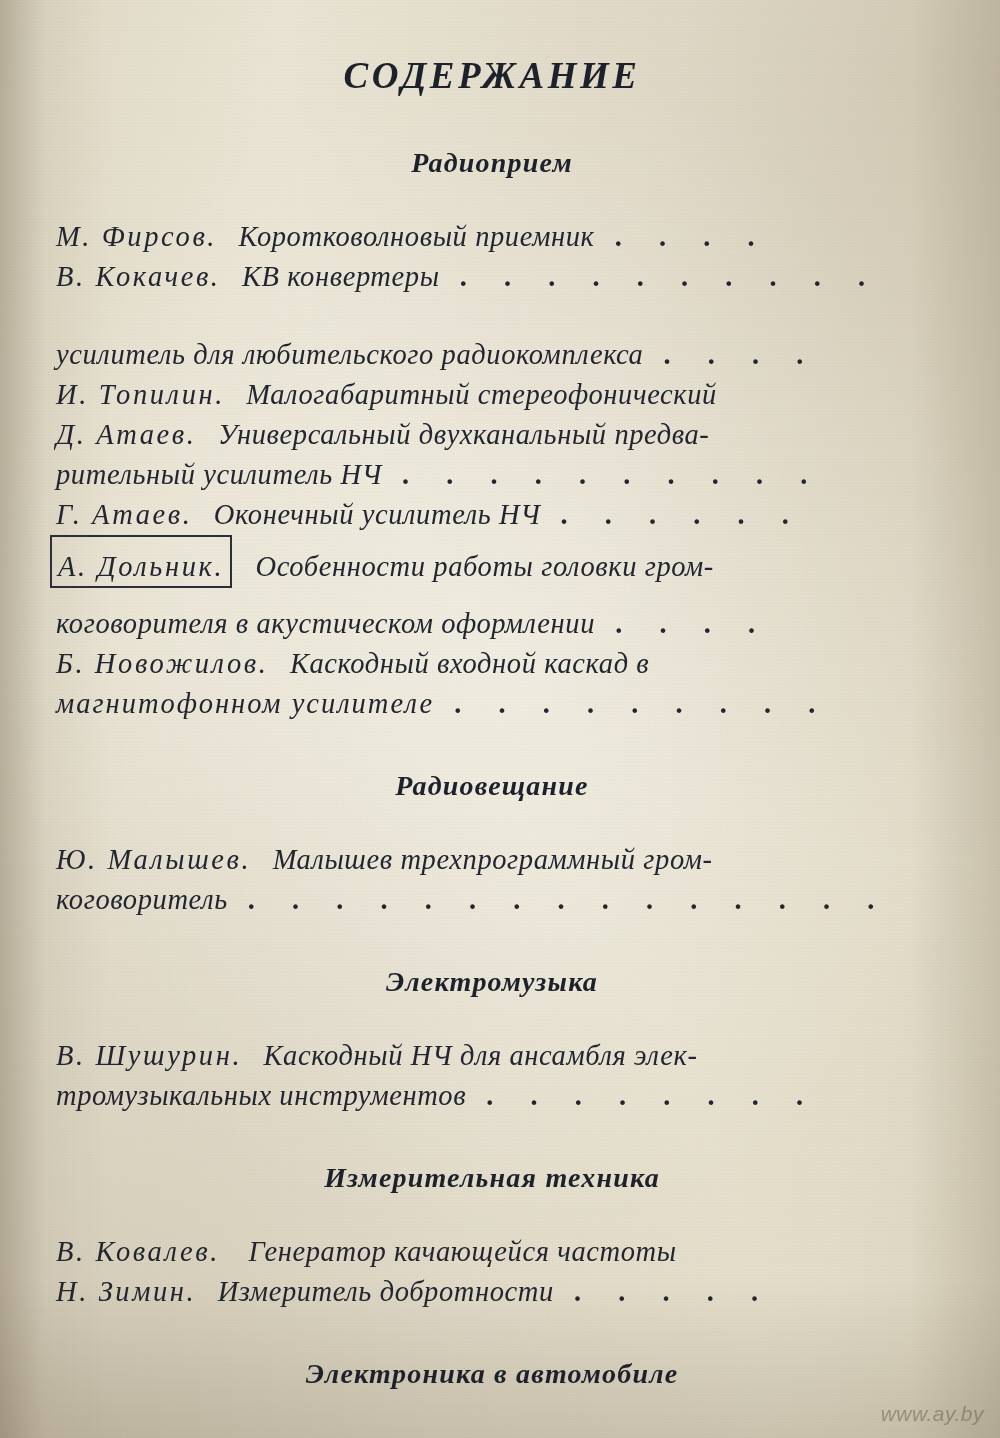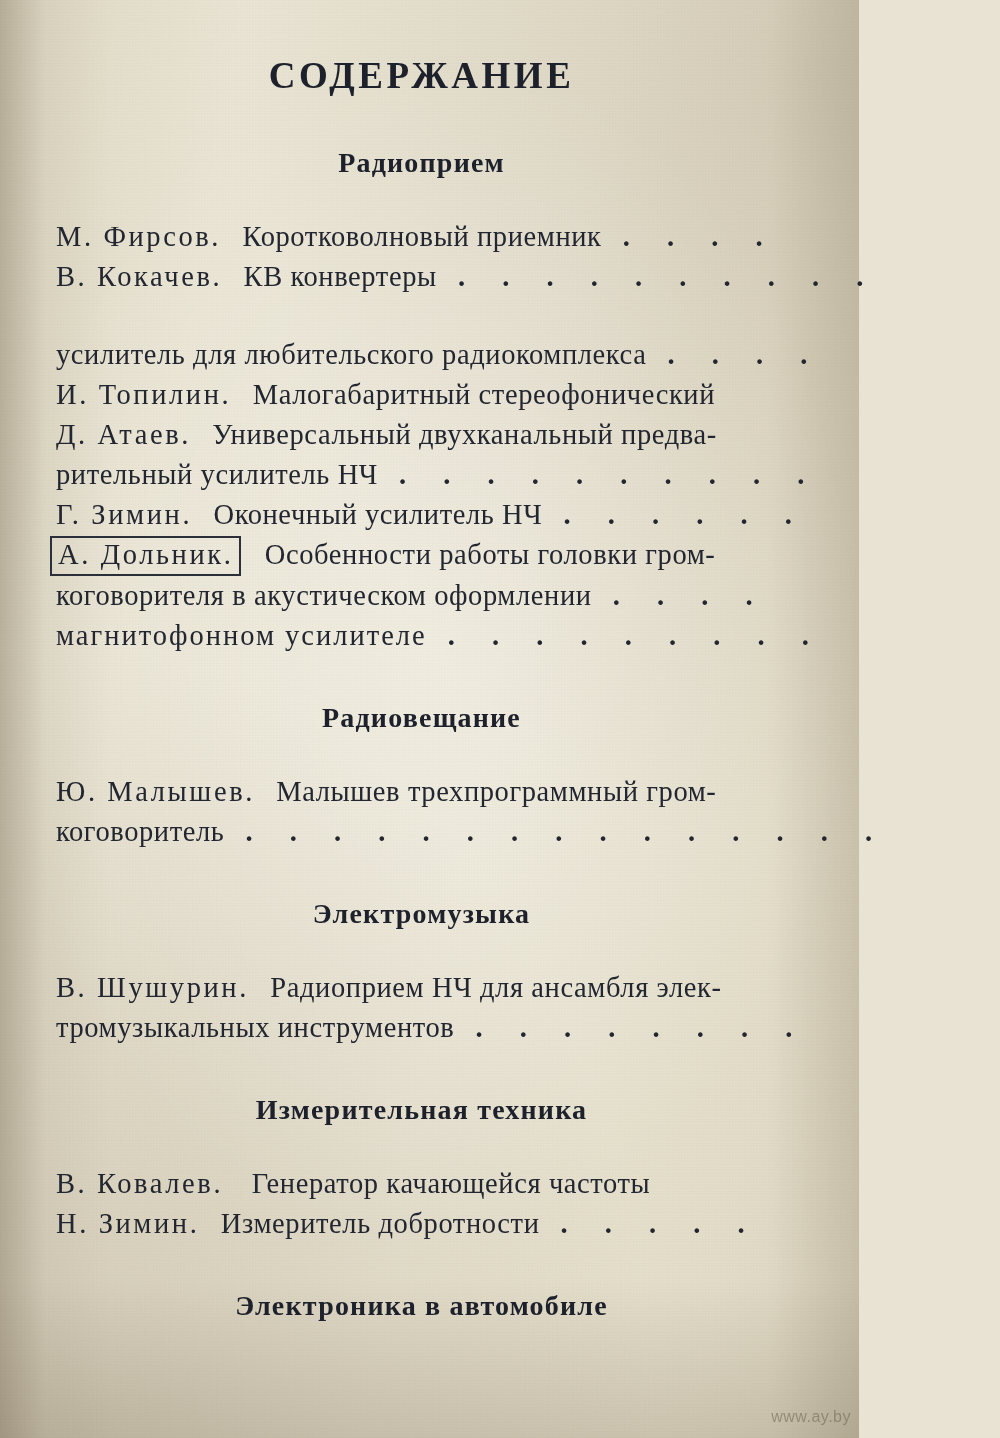--- a/index.html
+++ b/index.html
@@ -10,28 +10,29 @@
     width: 1000px;
     height: 1438px;
     overflow: hidden;
     background: #e8e3d2;
     font-family: "Liberation Serif", "DejaVu Serif", serif;
     color: #20242e;
   }
   
   #page {
     position: relative;
-    width: 859px;
+    width: 1000px;
     height: 1438px;
     background:
       radial-gradient(ellipse 85% 70% at 50% 45%, rgba(255,255,255,0.30) 0%, rgba(255,255,255,0.0) 60%),
       radial-gradient(ellipse 120% 100% at 10% 100%, rgba(120,100,70,0.20) 0%, rgba(120,100,70,0) 55%),
       radial-gradient(ellipse 120% 100% at 95% 5%, rgba(120,100,70,0.18) 0%, rgba(120,100,70,0) 55%),
       linear-gradient(100deg, #ded8c4 0%, #e9e4d3 22%, #eae5d4 55%, #e2dcc8 85%, #d9d2bd 100%);
     box-sizing: border-box;
+    font-style: italic;
   }
   #grain {
     position: absolute;
     inset: 0;
     pointer-events: none;
     opacity: 0.40;
     background-image:
       repeating-linear-gradient(0deg, rgba(140,125,95,0.05) 0px, rgba(140,125,95,0.05) 1px, rgba(255,255,255,0.03) 2px, rgba(255,255,255,0.03) 3px),
       repeating-linear-gradient(90deg, rgba(140,125,95,0.045) 0px, rgba(140,125,95,0.045) 1px, rgba(255,255,255,0.025) 2px, rgba(255,255,255,0.025) 3px);
   }
@@ -90,33 +91,33 @@
     letter-spacing: 0;
   }
   .dots-wide {
     letter-spacing: 15px;
     font-weight: bold;
     padding-left: 14px;
   }
   .boxed {
     display: inline-block;
     border: 2px solid #2a2f3a;
-    padding: 0px 6px 2px 6px;
-    margin: 0 2px 0 -6px;
+    padding: 13px 6px 2px 6px;
+    margin: 0 2px 16px -6px;
     line-height: 34px;
   }
   .tight { letter-spacing: 0.6px; }
   .wide2 { letter-spacing: 2px; }
 
   .watermark {
     position: absolute;
-    right: 8px;
+    right: 16px;
     bottom: 12px;
     font-family: "Liberation Sans", sans-serif;
-    font-size: 16px;
+    font-size: 21px;
     color: rgba(110,100,80,0.55);
     letter-spacing: 0.5px;
     z-index: 3;
   }
 </style>
 </head>
 <body>
 
 <div id="page">
   <div id="grain"></div>
@@ -167,41 +168,46 @@
           <span class="tight">Универсальный двухканальный предва-</span>
         </span>
         <span class="line">
           <span class="tight">рительный усилитель НЧ</span>
           <span class="dots-wide">. . . . . . . . . .</span>
         </span>
       </div>
 
       <div class="entry">
         <span class="line">
-          <span class="author">Г. Зимин.</span>
+          <span class="author">Г. Атаев.</span>
           <span class="sp">&nbsp;</span>
           <span class="tight">Оконечный усилитель НЧ</span>
           <span class="dots-wide">. . . . . .</span>
         </span>
       </div>
 
       <div class="entry">
         <span class="line">
           <span class="author boxed">А. Дольник.</span>
           <span class="sp">&nbsp;</span>
           <span class="tight">Особенности работы головки гром-</span>
         </span>
         <span class="line">
           <span class="tight">коговорителя в акустическом оформлении</span>
           <span class="dots-wide">. . . .</span>
         </span>
       </div>
 
       <div class="entry">
         <span class="line">
+          <span class="author">Б. Новожилов.</span>
+          <span class="sp">&nbsp;</span>
+          <span class="tight">Каскодный   входной   каскад   в</span>
+        </span>
+        <span class="line">
           <span class="wide2">магнитофонном усилителе</span>
           <span class="dots-wide">. . . . . . . . .</span>
         </span>
       </div>
     </div>
 
     <div class="section-head sec-gap-2">Радиовещание</div>
     <div class="entries">
       <div class="entry">
         <span class="line">
@@ -215,21 +221,21 @@
         </span>
       </div>
     </div>
 
     <div class="section-head sec-gap-2">Электромузыка</div>
     <div class="entries">
       <div class="entry">
         <span class="line">
           <span class="author">В. Шушурин.</span>
           <span class="sp">&nbsp;</span>
-          <span class="tight">Радиоприем НЧ для ансамбля элек-</span>
+          <span class="tight">Каскодный НЧ для ансамбля элек-</span>
         </span>
         <span class="line">
           <span class="tight">тромузыкальных инструментов</span>
           <span class="dots-wide">. . . . . . . .</span>
         </span>
       </div>
     </div>
 
     <div class="section-head sec-gap-2">Измерительная техника</div>
     <div class="entries">

